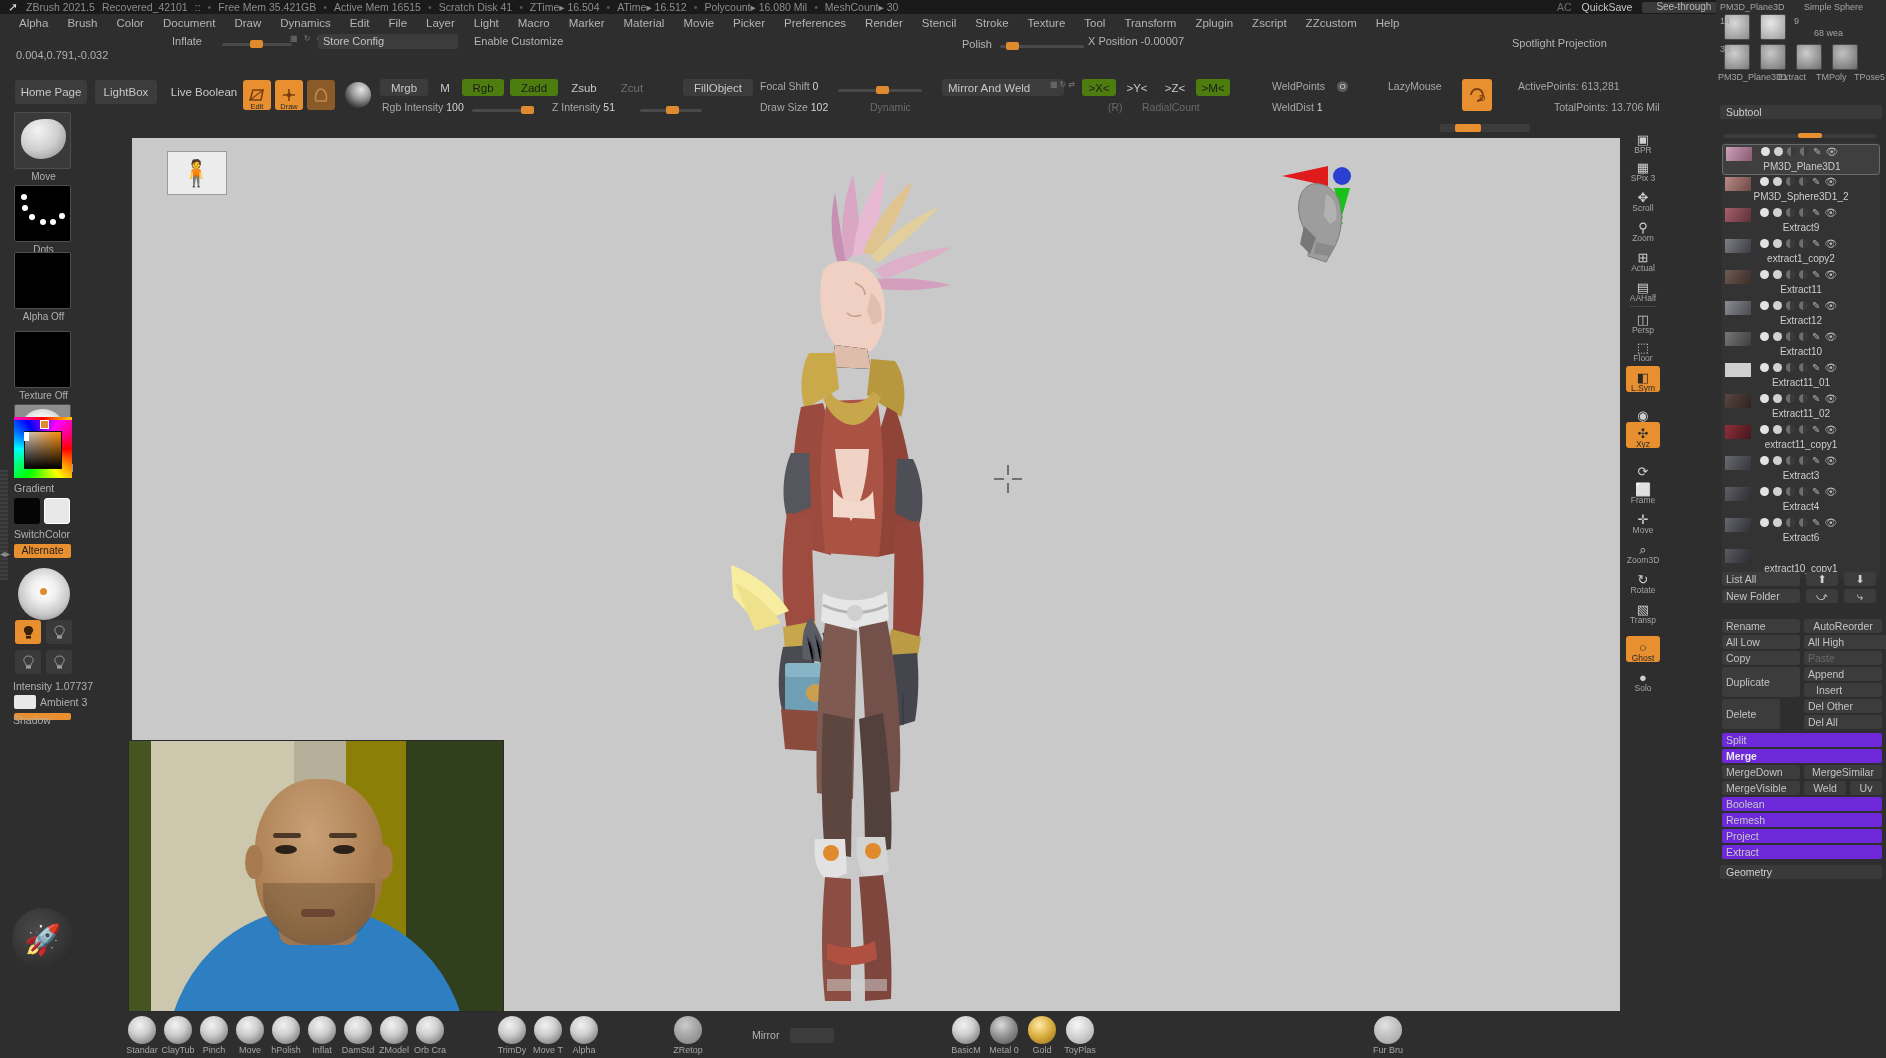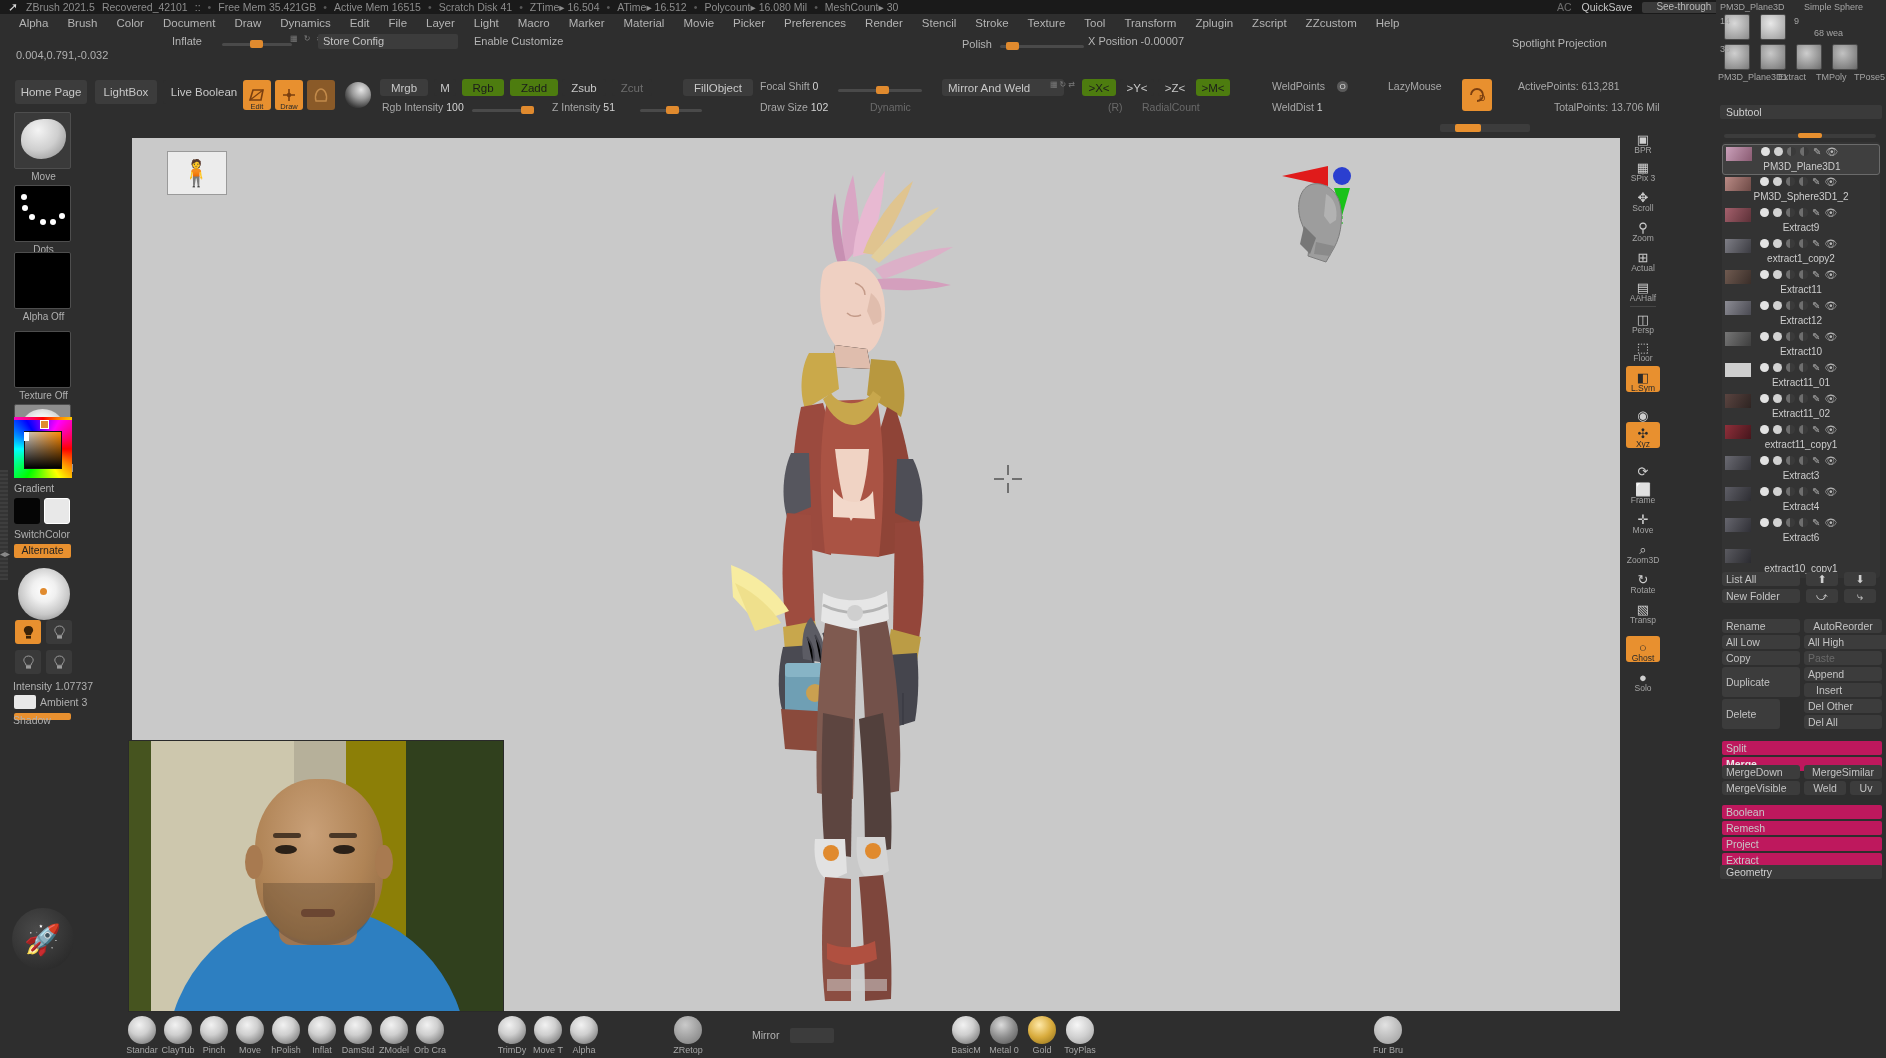--- a/index.html
+++ b/index.html
@@ -205,21 +205,21 @@
   .rbtn {
     position: absolute; background: #3c3c3c; border-radius: 3px; height: 14px;
     font-size: 10.5px; color: #c4c4c4; padding-left: 4px; line-height: 14px;
     cursor: pointer; white-space: nowrap; overflow: hidden;
   }
   .rbtn.c { text-align: center; padding-left: 0; }
   .rbtn.dimtxt { color: #6a6a6a; }
   .rbtn.tall { height: 30px; line-height: 30px; }
   .rbtnPlain {
     position: absolute; font-size: 10.5px; color: #c8c8c8; height: 14px; line-height: 14px;
-    padding-left: 4px; cursor: pointer; background: #be185d; border-radius: 2px; margin-top: 8px;
+    padding-left: 4px; cursor: pointer; background: #6d28d9; border-radius: 2px;
   }
   .rbtnPlain.bold { color: #e8e8e8; font-weight: bold; }
   .arrowBtn {
     position: absolute; background: #3c3c3c; border-radius: 3px; height: 14px; width: 32px;
     display: flex; align-items: center; justify-content: center; cursor: pointer;
     color: #d0d0d0; font-size: 11px;
   }
 
   
   .bottombar { position: absolute; left: 0; top: 1012px; width: 1886px; height: 46px; background: #2e2e2e; }

